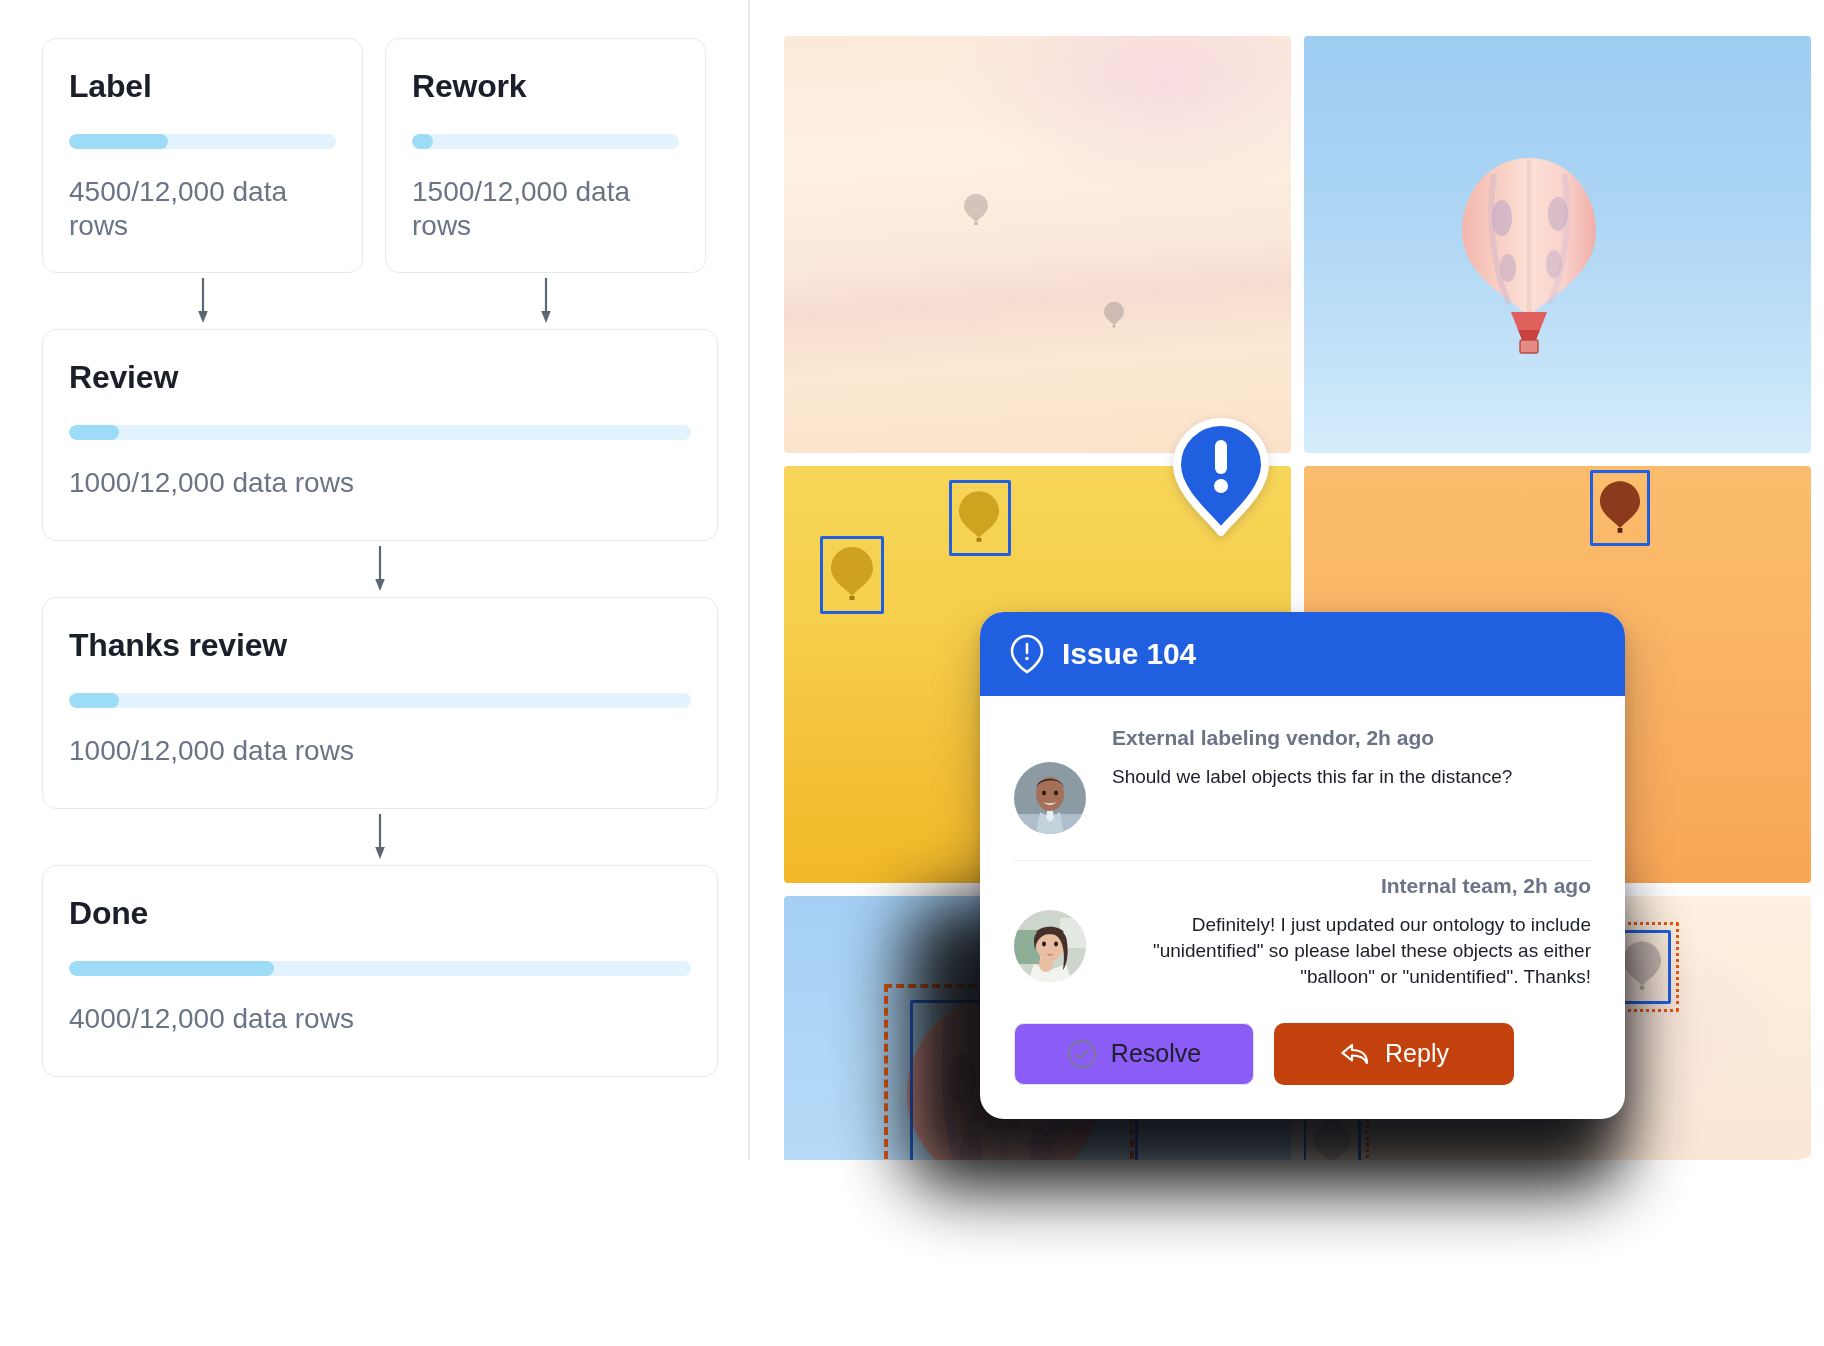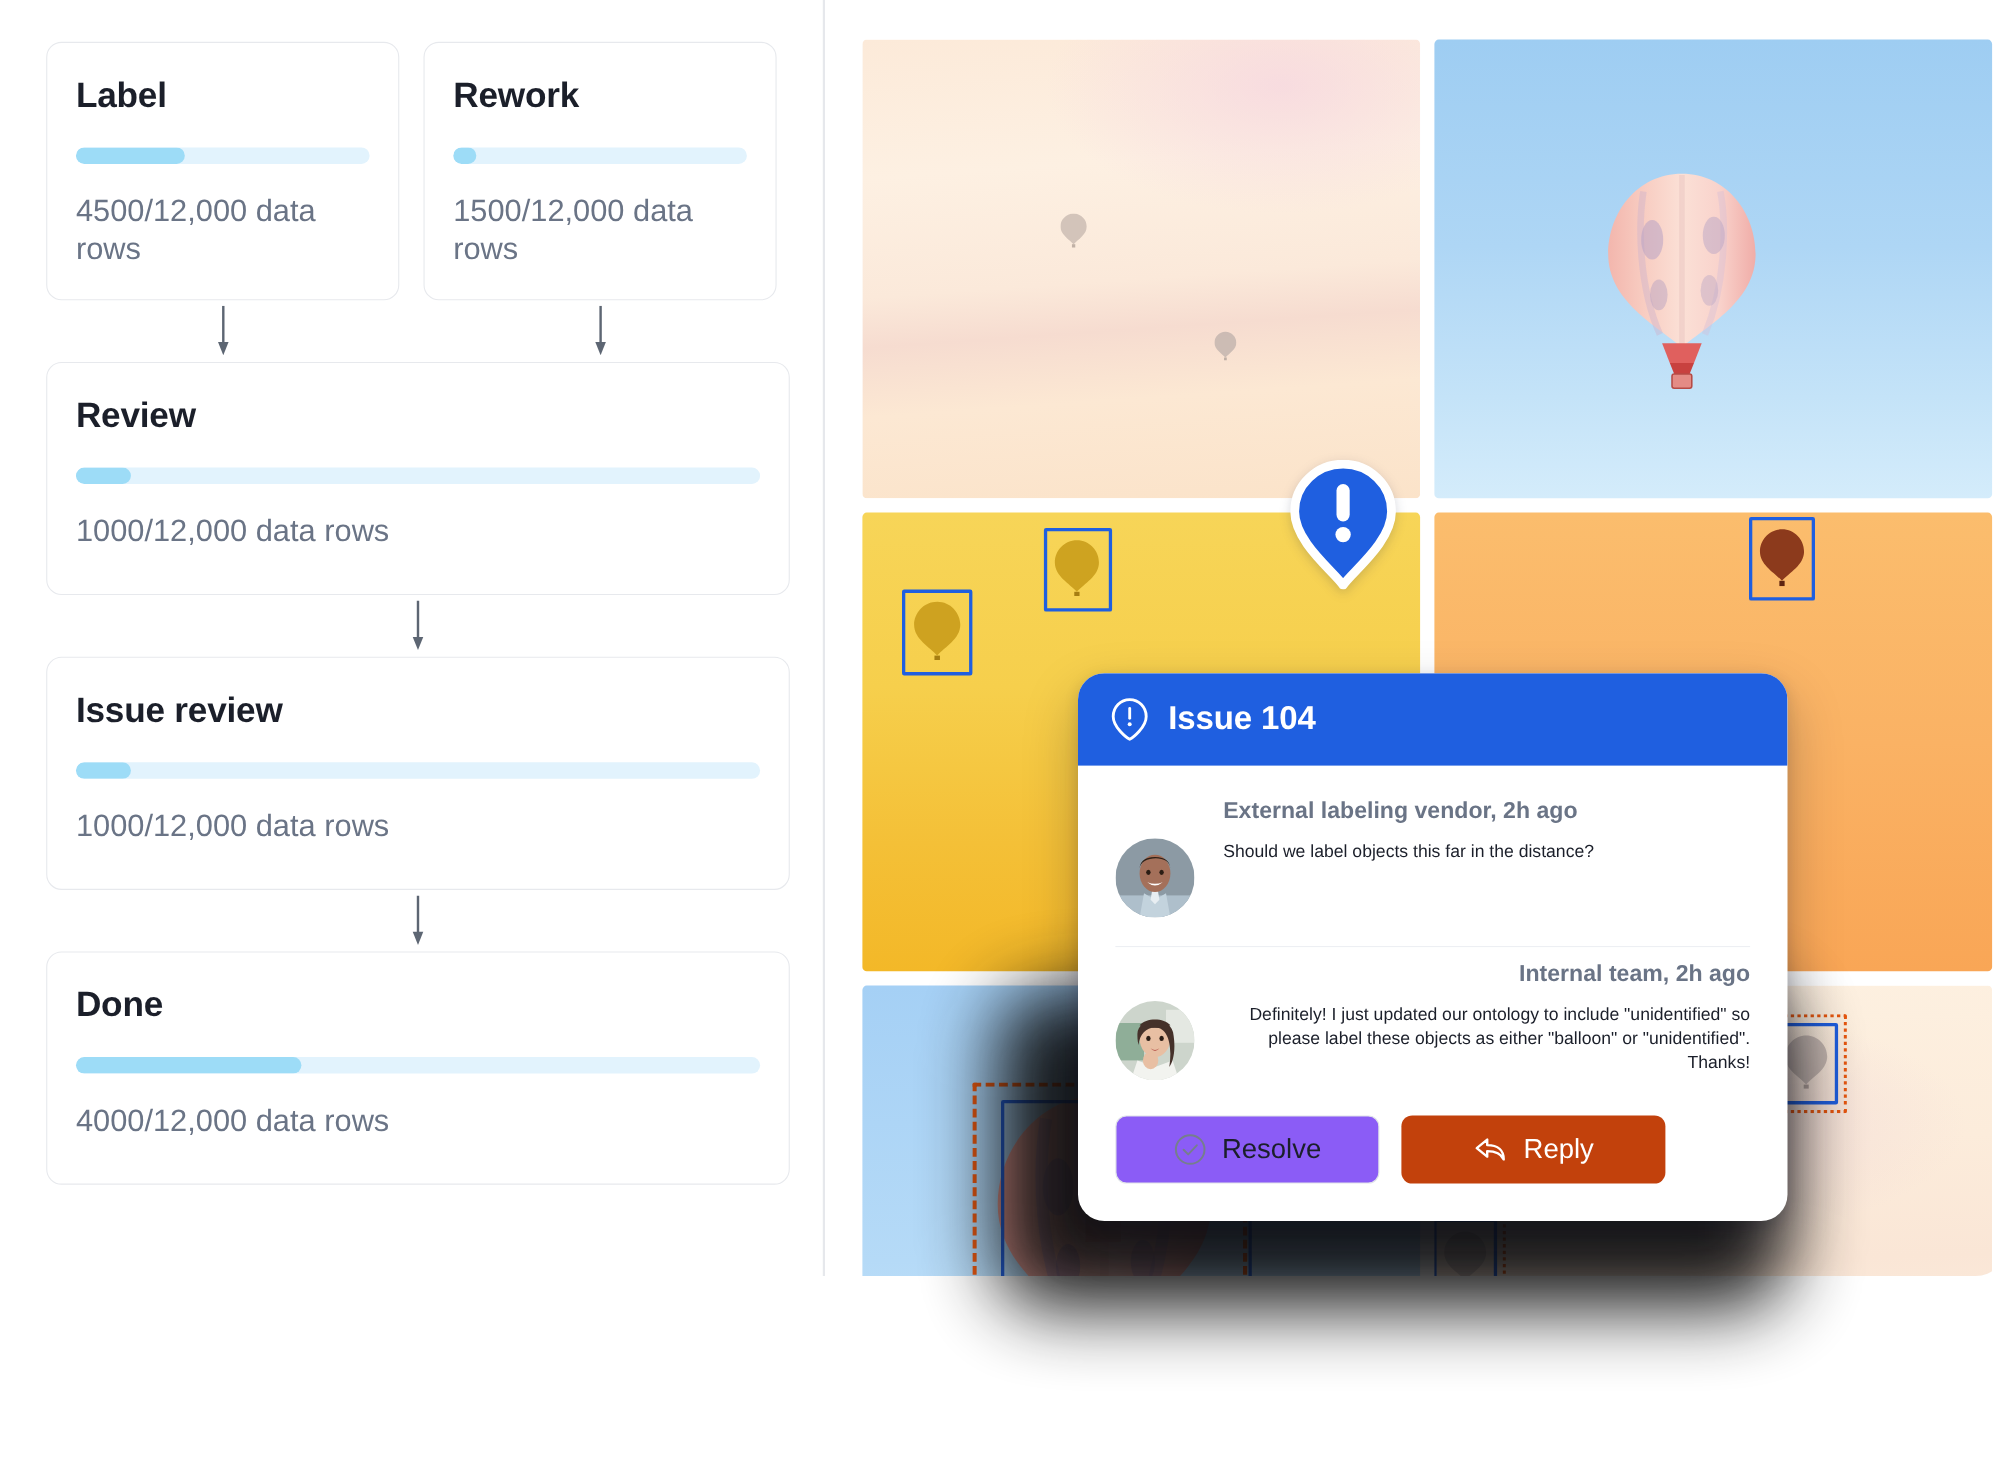--- a/index.html
+++ b/index.html
@@ -244,21 +244,21 @@
   }
   .avatar {
     width: 72px;
     height: 72px;
     border-radius: 50%;
     flex: 0 0 72px;
     overflow: hidden;
     position: relative;
   }
   .comment-text {
-    font-size: 16px;
+    font-size: 19px;
     line-height: 1.38;
     color: #1b1f2a;
     flex: 1;
     padding-top: 2px;
   }
   .dialog-actions {
     display: flex;
     gap: 20px;
     padding: 6px 34px 34px 34px;
   }
@@ -342,21 +342,21 @@
       </div>
 
       <div class="arrow-row single">
         <svg class="arrow" viewBox="0 0 14 46">
           <line x1="7" y1="0" x2="7" y2="36" stroke="#5d6673" stroke-width="2.2"></line>
           <path d="M2.2 33 L7 45 L11.8 33 Z" fill="#5d6673"></path>
         </svg>
       </div>
 
       <div class="wf-card full">
-        <div class="wf-title">Issue review</div>
+        <div class="wf-title">Thanks review</div>
         <div class="wf-track">
           <div class="wf-fill" id="fill-3" style="width: 8%;"></div>
         </div>
         <div class="wf-sub">1000/12,000 data rows</div>
       </div>
 
       <div class="arrow-row single">
         <svg class="arrow" viewBox="0 0 14 46">
           <line x1="7" y1="0" x2="7" y2="36" stroke="#5d6673" stroke-width="2.2"></line>
           <path d="M2.2 33 L7 45 L11.8 33 Z" fill="#5d6673"></path>

